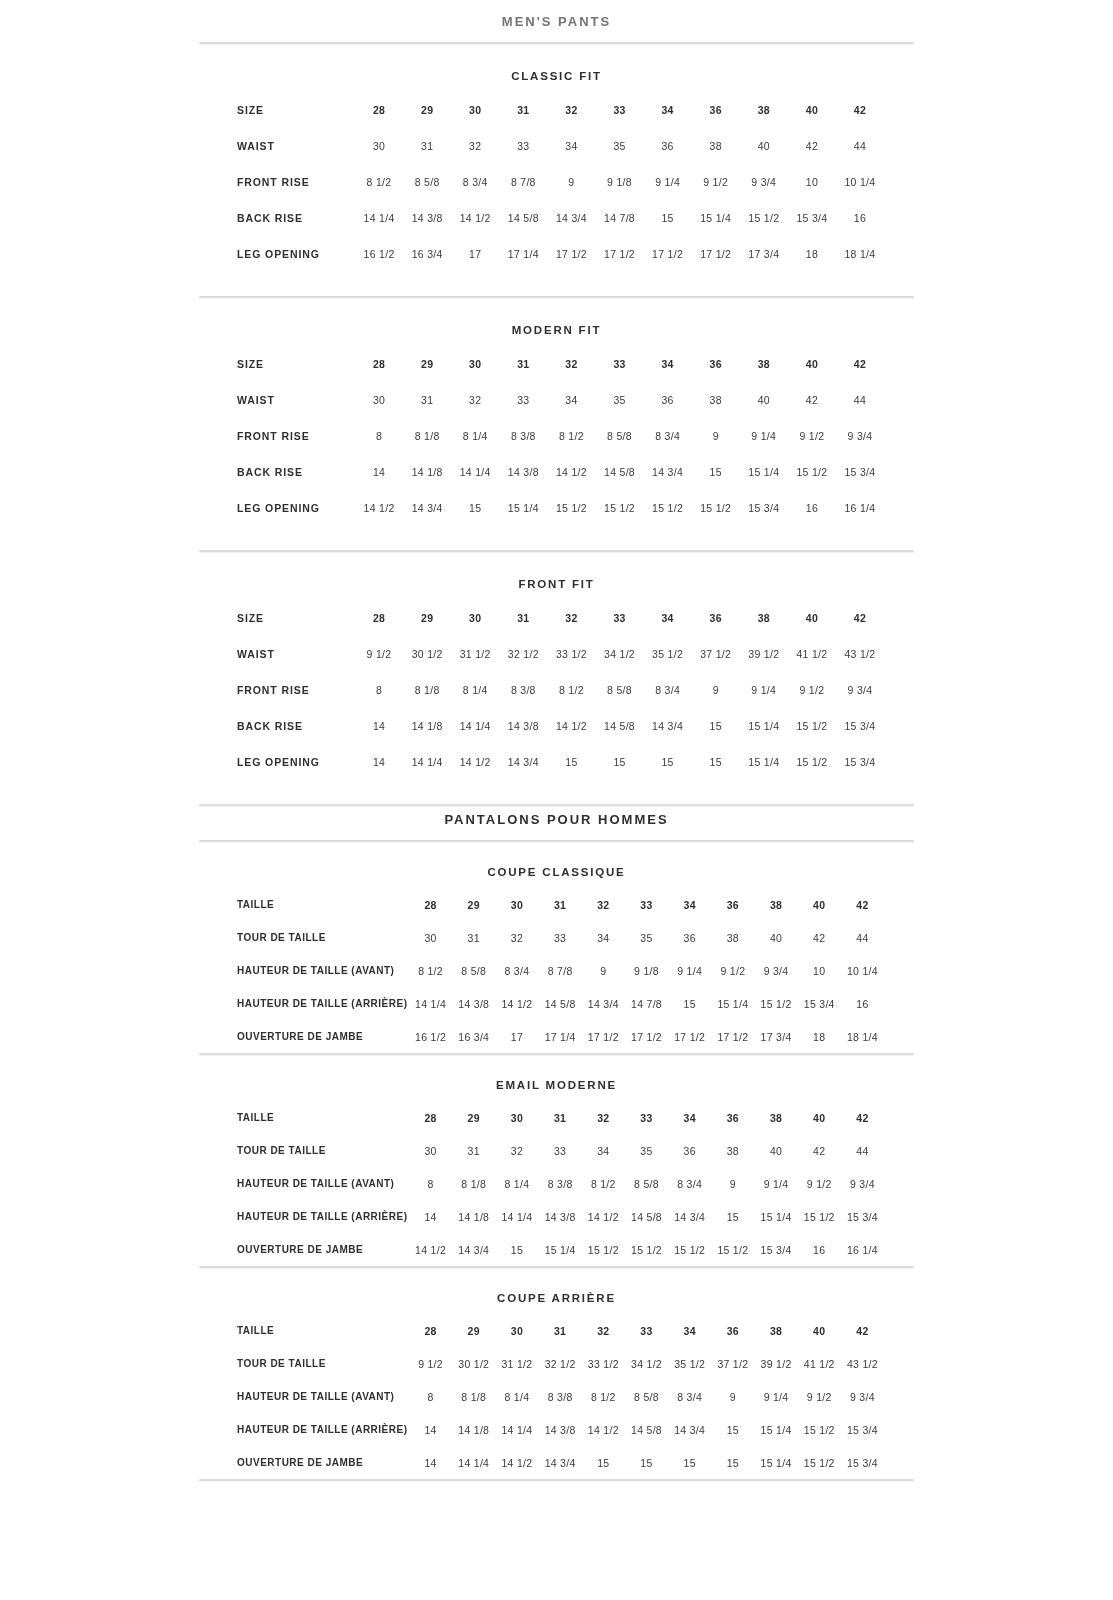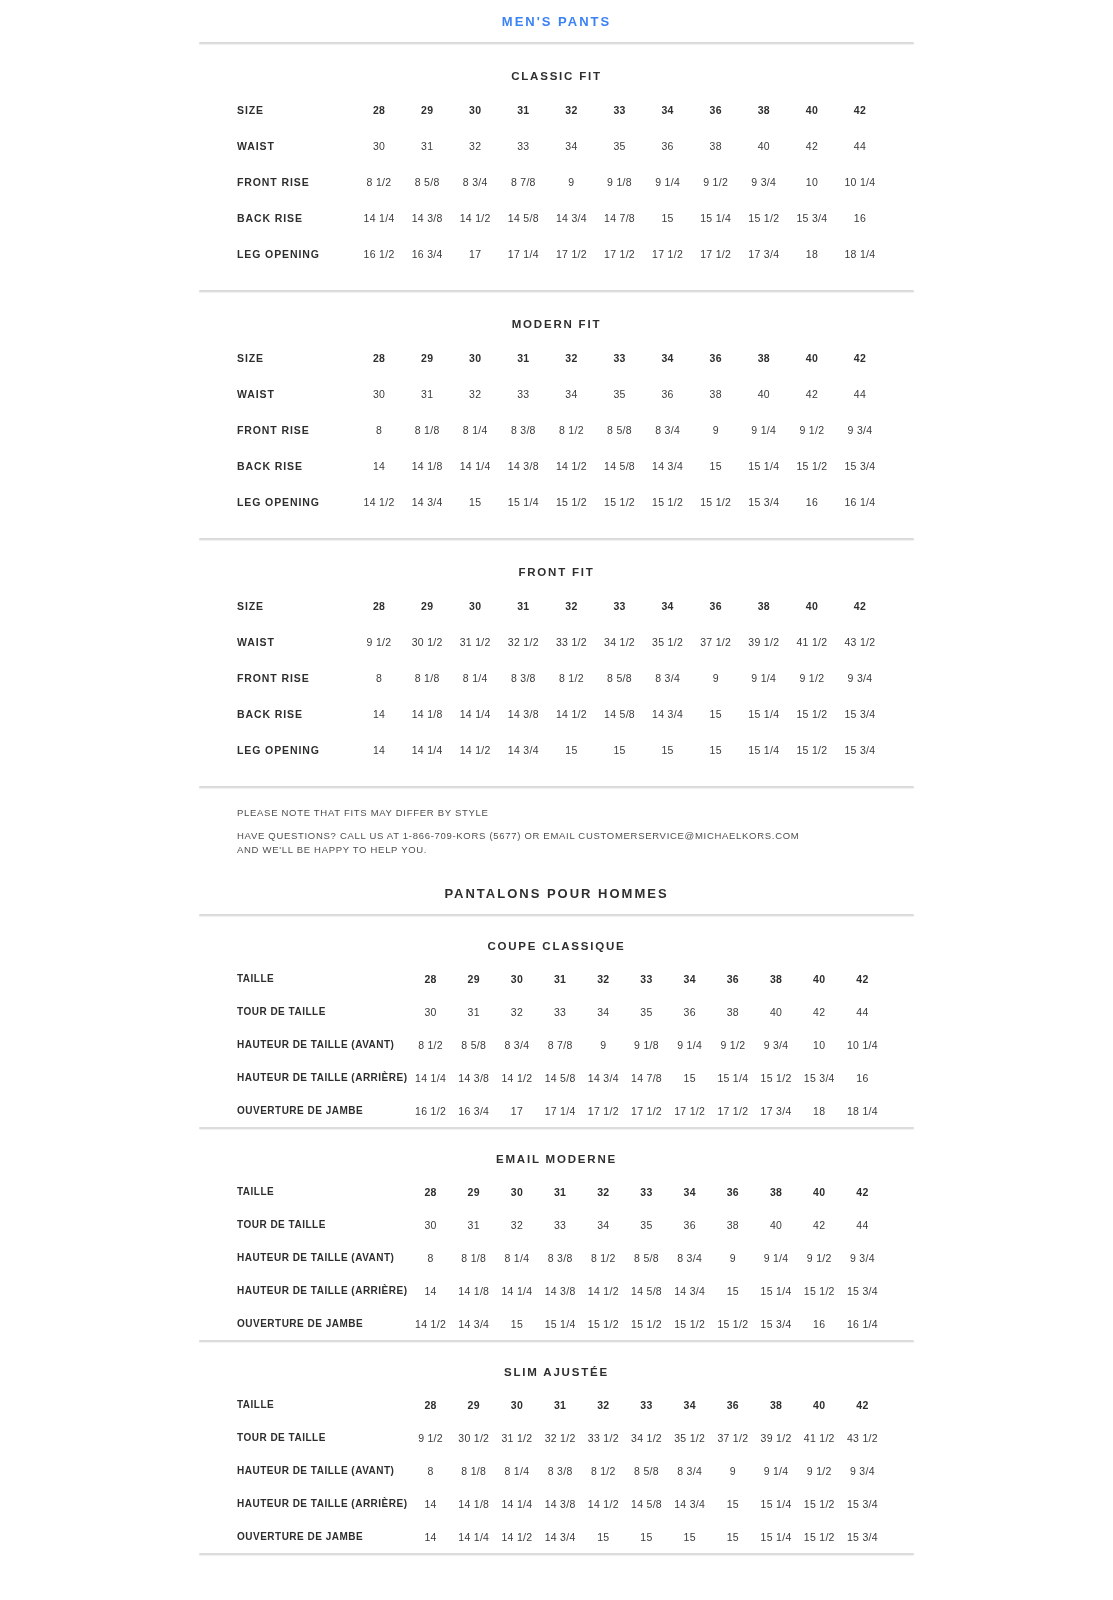--- a/index.html
+++ b/index.html
@@ -14,30 +14,30 @@
   .page {
     width: 715px;
     margin: 0 auto;
     padding-top: 10px;
   }
   .page-title {
     text-align: center;
     font-size: 13px;
     font-weight: bold;
     letter-spacing: 2px;
-    color: #3b82f6;
+    color: #737373;
     padding: 4px 0 13px 0;
   }
   .rule {
     height: 2px;
     background: #dcdcdc;
     border-radius: 1px;
     box-shadow: 0 1px 1px rgba(0,0,0,0.06);
   }
-  .fit-table { padding: 14px 0 18px 0; }
+  .fit-table { padding: 14px 0 24px 0; }
   .tables.fr .fit-table { padding: 12px 0 0 0; }
   .fit-title {
     text-align: center;
     font-size: 11.5px;
     font-weight: bold;
     letter-spacing: 1.8px;
     padding: 12px 0 10px 0;
   }
   .trow {
     display: flex;
@@ -308,25 +308,20 @@
             <div class="tval">15</div>
             <div class="tval">15</div>
             <div class="tval">15</div>
             <div class="tval">15 1/4</div>
             <div class="tval">15 1/2</div>
             <div class="tval">15 3/4</div>
           </div>
         </div>
         <div class="rule"></div>
       </div>
-    <div class="notes">
-      <p class="note">PLEASE NOTE THAT FITS MAY DIFFER BY STYLE</p>
-      <p class="note">HAVE QUESTIONS? CALL US AT 1-866-709-KORS (5677) OR EMAIL CUSTOMERSERVICE@MICHAELKORS.COM
-AND WE'LL BE HAPPY TO HELP YOU.</p>
-    </div>
   </section>
 
   <section>
     <h1 class="section-title">PANTALONS POUR HOMMES</h1>
     <div class="tables fr">
         <div class="rule"></div>
         <div class="fit-table">
           <div class="fit-title">COUPE CLASSIQUE</div>
           <div class="trow head-row">
             <div class="tlabel">TAILLE</div>
@@ -468,21 +463,21 @@
             <div class="tval">15 1/2</div>
             <div class="tval">15 1/2</div>
             <div class="tval">15 1/2</div>
             <div class="tval">15 3/4</div>
             <div class="tval">16</div>
             <div class="tval">16 1/4</div>
           </div>
         </div>
         <div class="rule"></div>
         <div class="fit-table">
-          <div class="fit-title">SLIM AJUSTÉE</div>
+          <div class="fit-title">COUPE ARRIÈRE</div>
           <div class="trow head-row">
             <div class="tlabel">TAILLE</div>
             <div class="tval">28</div>
             <div class="tval">29</div>
             <div class="tval">30</div>
             <div class="tval">31</div>
             <div class="tval">32</div>
             <div class="tval">33</div>
             <div class="tval">34</div>
             <div class="tval">36</div>

